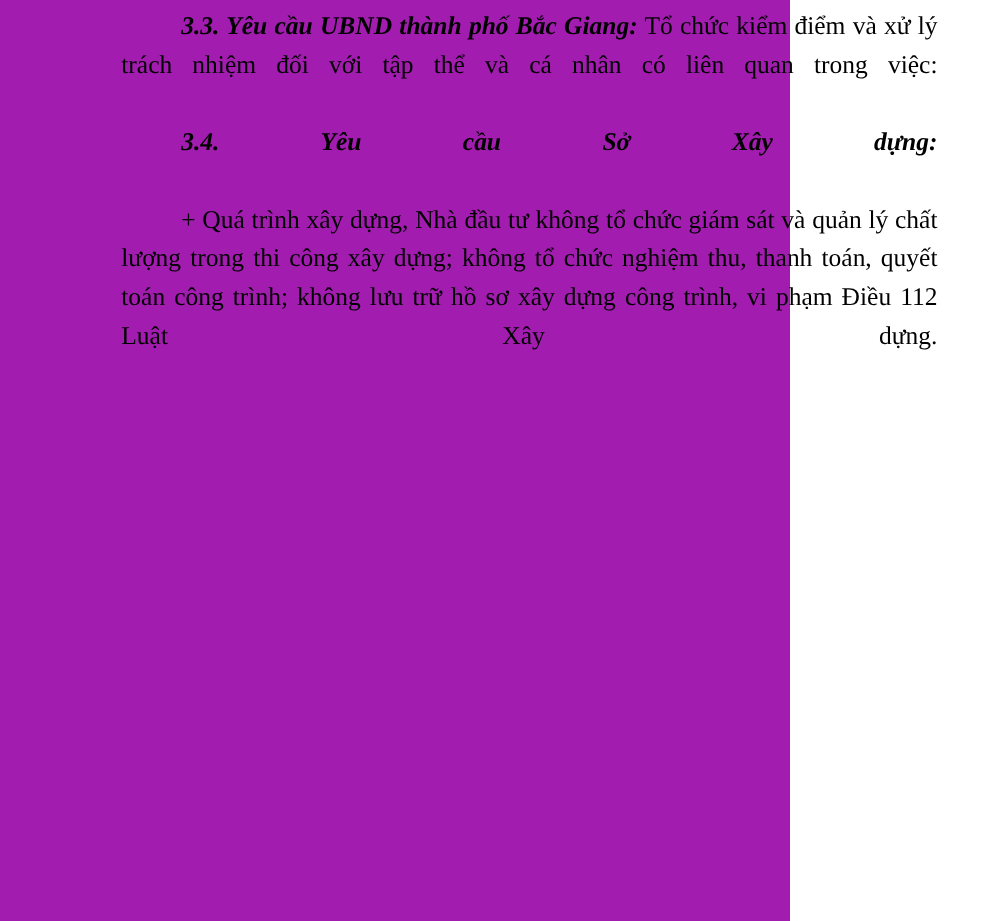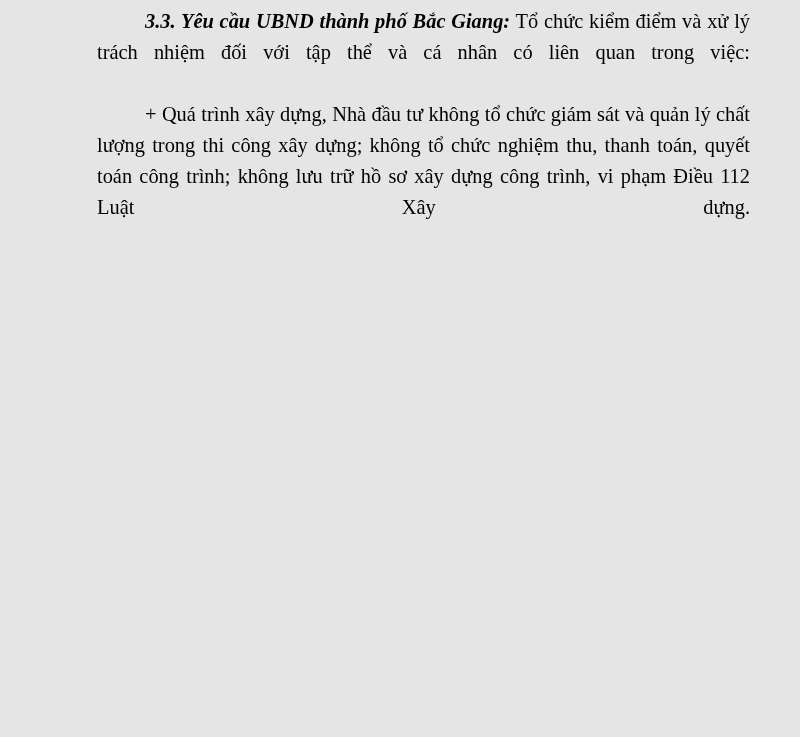--- a/index.html
+++ b/index.html
@@ -12,23 +12,23 @@
     width: 800px;
     height: 737px;
     overflow: hidden;
     font-family: "Liberation Serif", "DejaVu Serif", serif;
     color: #000000;
     -webkit-font-smoothing: antialiased;
   }
 
   #page {
     position: relative;
-    width: 800px;
+    width: 632px;
     height: 737px;
-    background: #e5e5e5;
+    background: #a21caf;
     box-sizing: border-box;
     padding: 6px 50px 0 97px;
   }
 
   .doc-body {
     width: 653px;
   }
 
   p.para {
     margin: 0;
@@ -63,19 +63,22 @@
 <div id="page">
   <div class="doc-body">
 
     <p class="para">
       <span class="bi">3.3. Yêu cầu UBND thành phố Bắc Giang:</span><span> Tổ chức kiểm điểm và xử lý trách nhiệm đối với tập thể và cá nhân có liên quan trong việc:</span>
     </p>
 
 
 
 
+    <p class="para">
+      <span class="bi">3.4. Yêu cầu Sở Xây dựng:</span><span></span>
+    </p>
 
 
 
     <p class="para">+ Quá trình xây dựng, Nhà đầu tư không tổ chức giám sát và quản lý chất lượng trong thi công xây dựng; không tổ chức nghiệm thu, thanh toán, quyết toán công trình; không lưu trữ hồ sơ xây dựng công trình, vi phạm Điều 112 Luật Xây dựng.</p>
 
   </div>
 </div>
 
 </body></html>

